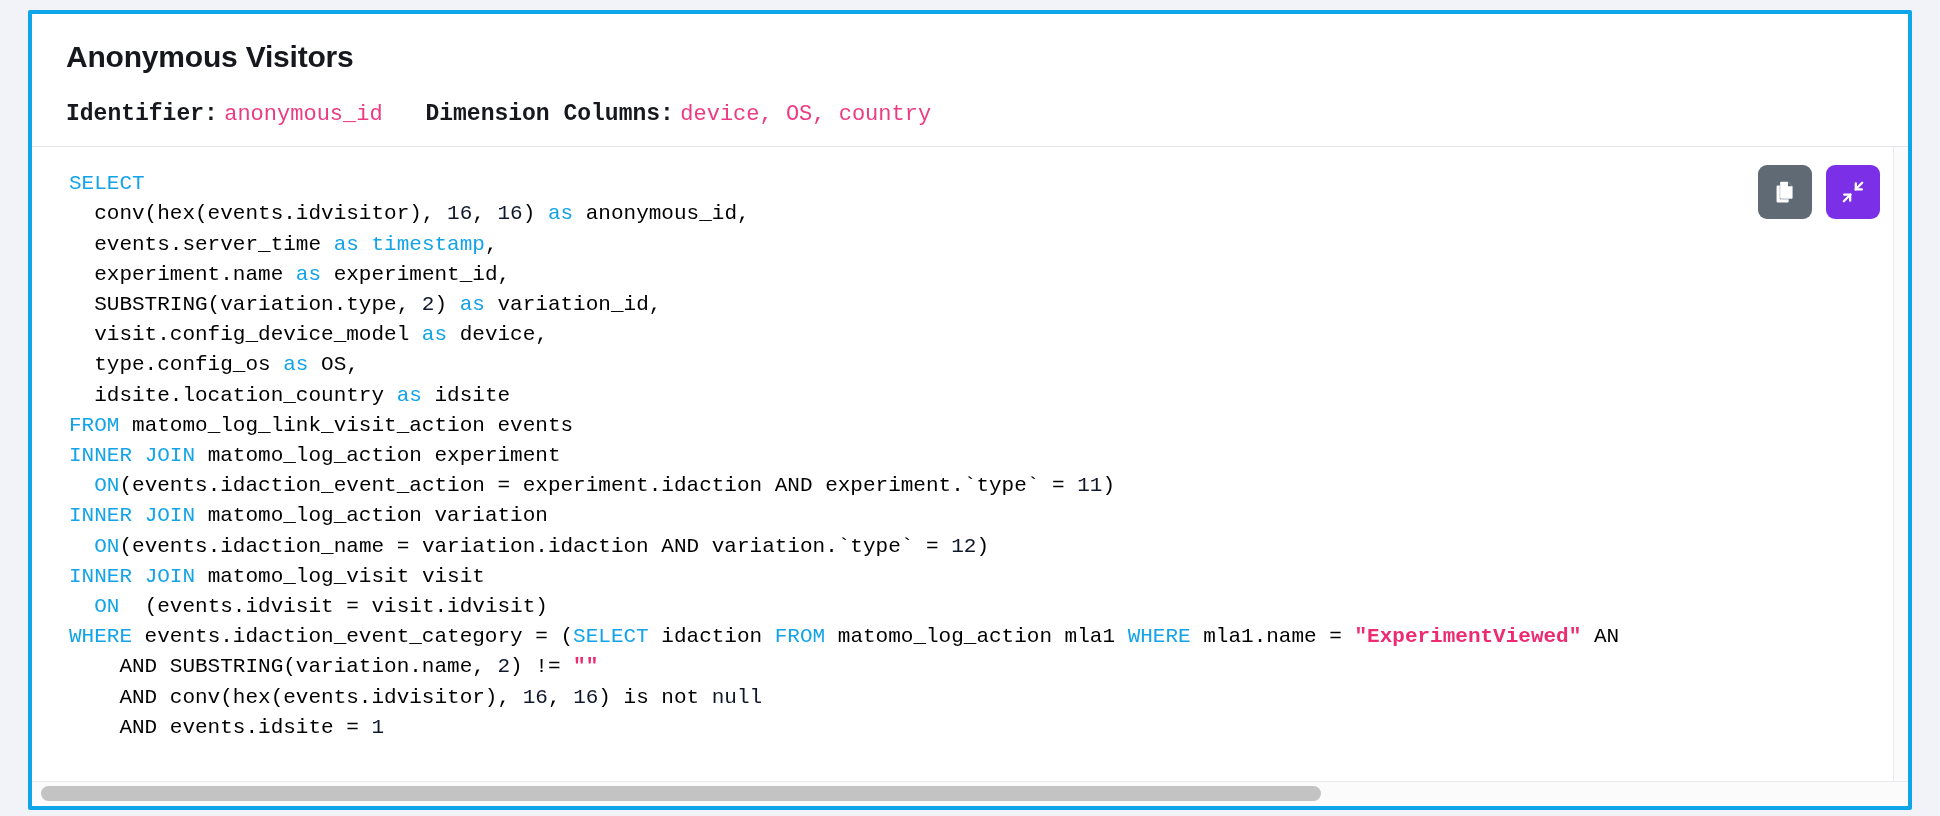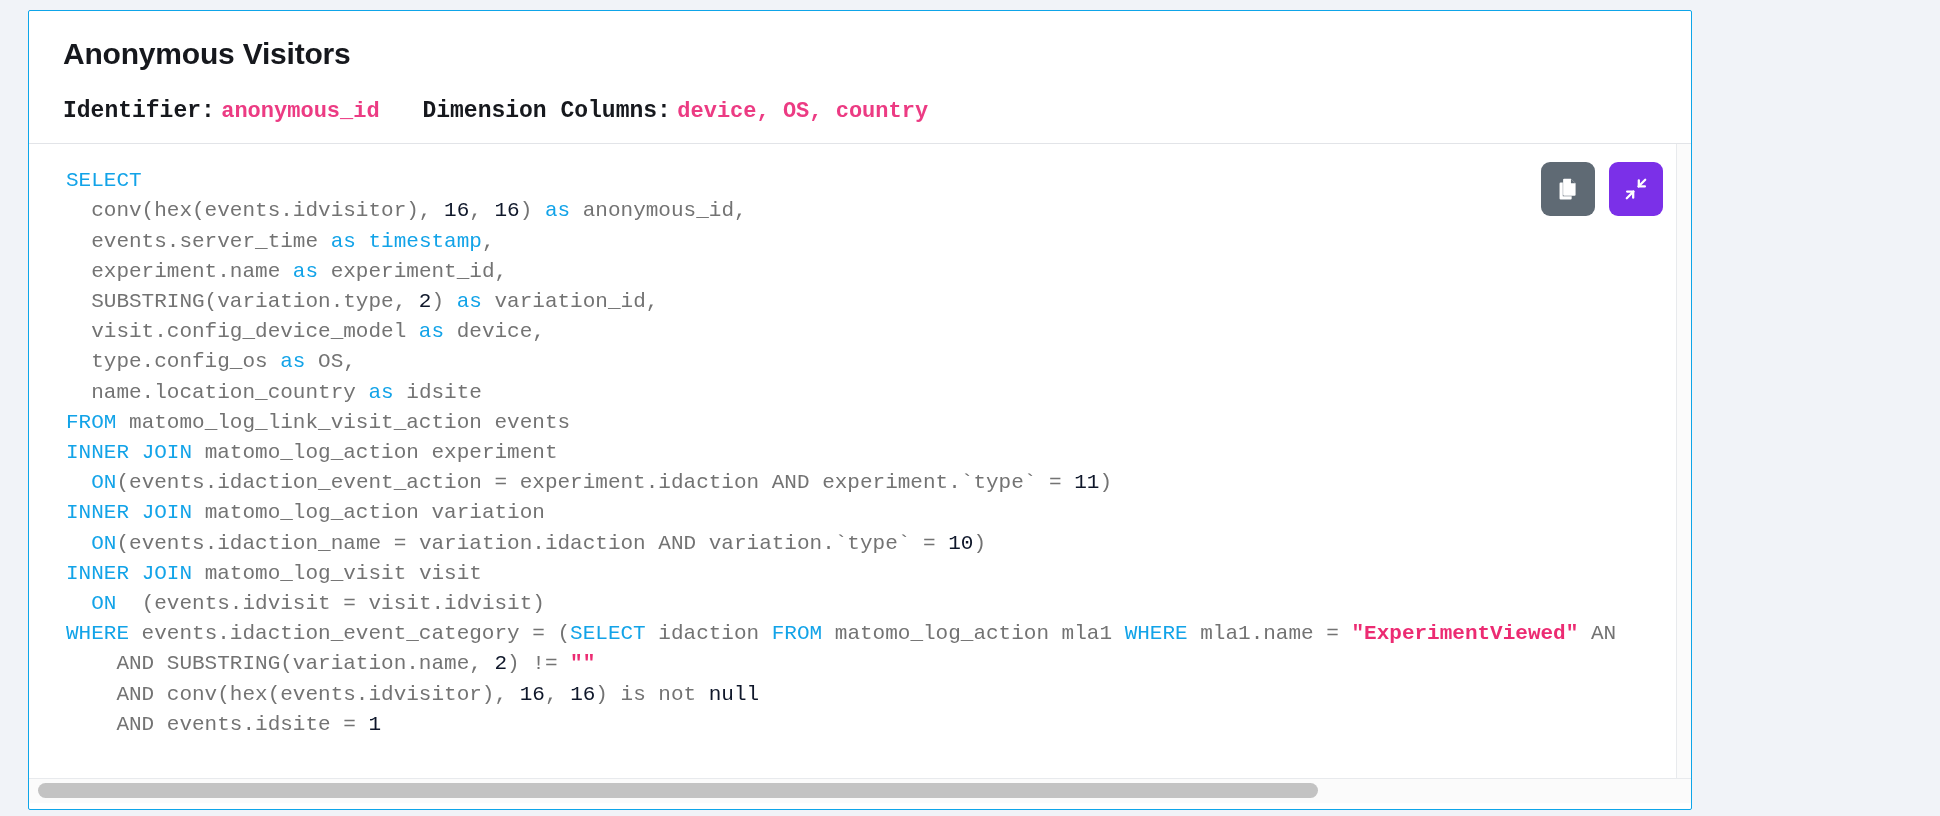--- a/index.html
+++ b/index.html
@@ -14,24 +14,24 @@
   .page {
     position: relative;
     width: 1940px; height: 816px;
     background: #f1f3f8;
     padding: 10px 28px 0 28px;
   }
 
   
   .card {
     position: relative;
-    width: 1664px;
+    width: 1884px;
     height: 800px;
     background: #ffffff;
-    border: 1px solid #0ea5e9;
+    border: 4px solid #0ea5e9;
     border-radius: 2px;
     overflow: hidden;
   }
 
   
   .card-header {
     padding: 26px 34px 18px 34px;
   }
 
   .title {
@@ -49,21 +49,21 @@
     color: #16181d;
     white-space: nowrap;
   }
   .meta-label {
     font-weight: bold;
     font-family: Liberation Mono, monospace;
   }
   .meta-code {
     font-family: "Liberation Mono", monospace;
     color: #ec3b83;
-    font-weight: bold;
+    font-weight: normal;
     font-size: 22px;
   }
   .meta-gap { display: inline-block; width: 30px; }
 
   
   .code-wrap {
     position: relative;
     margin: 0 0 0 0;
     border-top: 1px solid #e2e4e8;
     background: #ffffff;
@@ -85,21 +85,21 @@
     font-size: 21px;
     line-height: 30.2px;
     color: #303030;
     white-space: pre;
     letter-spacing: 0px;
   }
 
   .k  { color: #12a3e8; font-weight: normal; }  
   .n  { color: #0f172a; }                      
   .s  { color: #ec2b72; font-weight: bold; }   
-  .p  { color: #737373; }                      
+  .p  { color: #000000; }                      
 
   
   .code-actions {
     position: absolute;
     top: 18px;
     right: 28px;
     display: flex;
     gap: 14px;
     z-index: 5;
   }
@@ -186,26 +186,26 @@
       </div>
 
       <div class="code-scroll">
         <pre class="code"><span class="k">SELECT</span>
 <span class="p">  conv(hex(events.idvisitor), </span><span class="n">16</span><span class="p">, </span><span class="n">16</span><span class="p">) </span><span class="k">as</span><span class="p"> anonymous_id,</span>
 <span class="p">  events.server_time </span><span class="k">as</span><span class="p"> </span><span class="k">timestamp</span><span class="p">,</span>
 <span class="p">  experiment.name </span><span class="k">as</span><span class="p"> experiment_id,</span>
 <span class="p">  SUBSTRING(variation.type, </span><span class="n">2</span><span class="p">) </span><span class="k">as</span><span class="p"> variation_id,</span>
 <span class="p">  visit.config_device_model </span><span class="k">as</span><span class="p"> device,</span>
 <span class="p">  type.config_os </span><span class="k">as</span><span class="p"> OS,</span>
-<span class="p">  name.location_country </span><span class="k">as</span><span class="p"> idsite</span>
+<span class="p">  idsite.location_country </span><span class="k">as</span><span class="p"> idsite</span>
 <span class="k">FROM</span><span class="p"> matomo_log_link_visit_action events</span>
 <span class="k">INNER</span><span class="p"> </span><span class="k">JOIN</span><span class="p"> matomo_log_action experiment</span>
 <span class="p">  </span><span class="k">ON</span><span class="p">(events.idaction_event_action = experiment.idaction AND experiment.`type` = </span><span class="n">11</span><span class="p">)</span>
 <span class="k">INNER</span><span class="p"> </span><span class="k">JOIN</span><span class="p"> matomo_log_action variation</span>
-<span class="p">  </span><span class="k">ON</span><span class="p">(events.idaction_name = variation.idaction AND variation.`type` = </span><span class="n">10</span><span class="p">)</span>
+<span class="p">  </span><span class="k">ON</span><span class="p">(events.idaction_name = variation.idaction AND variation.`type` = </span><span class="n">12</span><span class="p">)</span>
 <span class="k">INNER</span><span class="p"> </span><span class="k">JOIN</span><span class="p"> matomo_log_visit visit</span>
 <span class="p">  </span><span class="k">ON</span><span class="p">  (events.idvisit = visit.idvisit)</span>
 <span class="k">WHERE</span><span class="p"> events.idaction_event_category = (</span><span class="k">SELECT</span><span class="p"> idaction </span><span class="k">FROM</span><span class="p"> matomo_log_action mla1 </span><span class="k">WHERE</span><span class="p"> mla1.name = </span><span class="s">"ExperimentViewed"</span><span class="p"> AN</span>
 <span class="p">    AND SUBSTRING(variation.name, </span><span class="n">2</span><span class="p">) != </span><span class="s">""</span>
 <span class="p">    AND conv(hex(events.idvisitor), </span><span class="n">16</span><span class="p">, </span><span class="n">16</span><span class="p">) is not </span><span class="n">null</span>
 <span class="p">    AND events.idsite = </span><span class="n">1</span></pre>
       </div>
 
       <div class="vscroll"></div>
 

